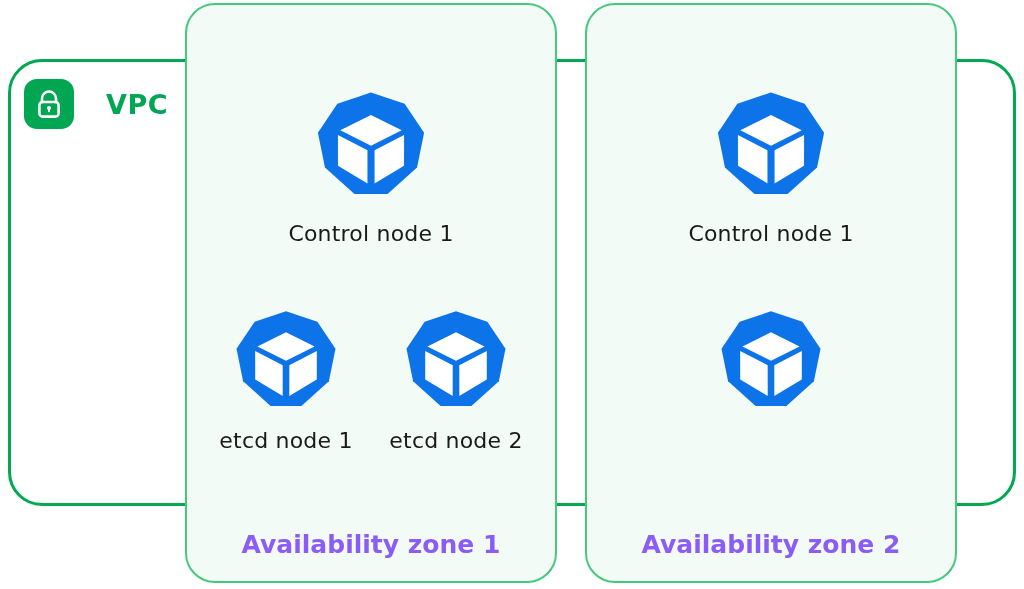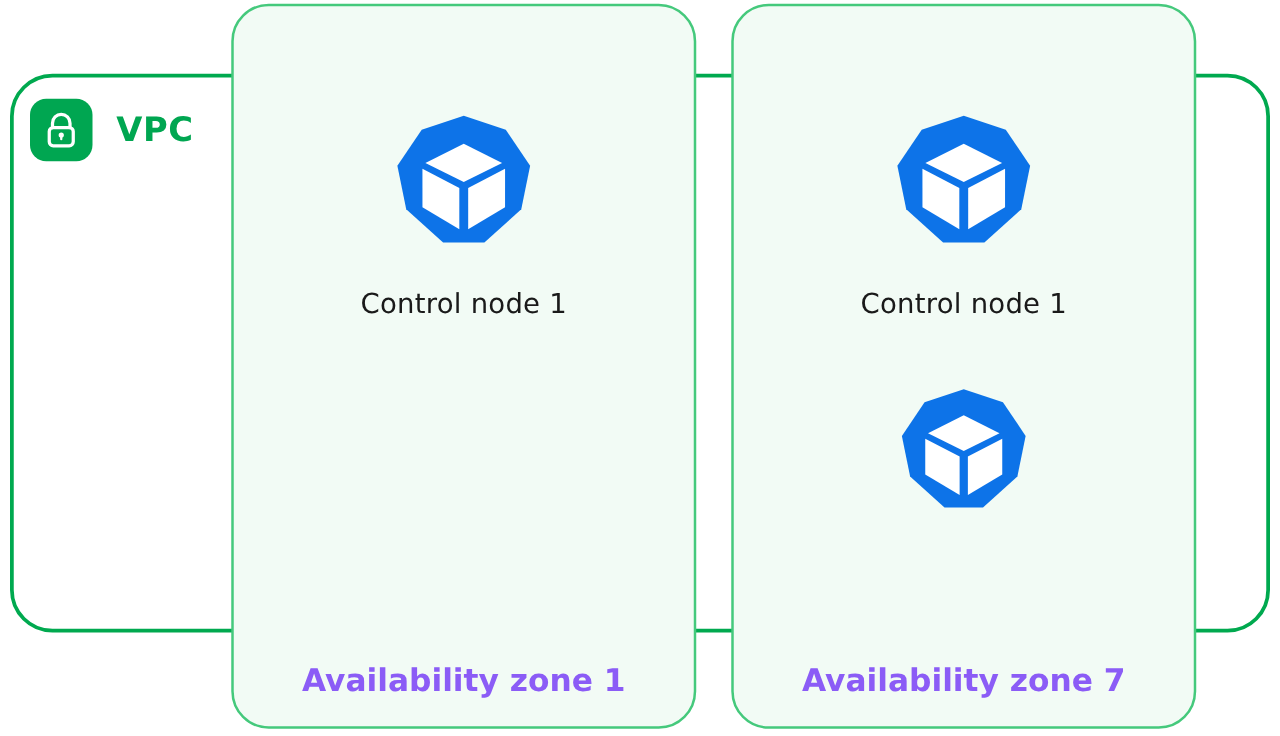--- a/index.html
+++ b/index.html
@@ -31,21 +31,21 @@
     box-sizing: border-box;
     background: transparent;
     z-index: 1;
   }
   .vpc-badge {
     position: absolute;
     left: 24px;
     top: 79px;
     display: flex;
     align-items: center;
-    gap: 19px;
+    gap: 32px;
     z-index: 4;
   }
   .vpc-icon {
     width: 50px;
     height: 50px;
     border-radius: 13px;
     background: #00A651;
     display: flex;
     align-items: center;
     justify-content: center;
@@ -105,21 +105,21 @@
     display: flex;
     flex-direction: column;
     align-items: center;
     width: 170px;
   }
   .node-icon { display: block; }
   .node-icon.big   { width: 118px; height: 118px; }
   .node-icon.small { width: 110px; height: 110px; }
 
   .node-label {
-    margin-top: 24px;
+    margin-top: 14px;
     font-size: 22px;
     color: #1a1a1a;
     text-align: center;
     white-space: nowrap;
     letter-spacing: 0.2px;
   }
   .node-label.tight { margin-top: 10px; }
 </style>
 </head>
 <body>
@@ -147,20 +147,40 @@
         <svg class="node-icon big" viewBox="0 0 100 100">
           <path d="M50 3 L78.5 12.5 L95 37 L89 66.5 L64 89 L36 89 L11 66.5 L5 37 L21.5 12.5 Z" fill="#0d73e8"></path>
           <path d="M50 22 L76 35 L50 48 L24 35 Z" fill="#ffffff"></path>
           <path d="M22 39 L47 52 L47 80 L22 65 Z" fill="#ffffff"></path>
           <path d="M78 39 L53 52 L53 80 L78 65 Z" fill="#ffffff"></path>
         </svg>
         <div class="node-label">Control node 1</div>
       </div>
     </div>
 
+    <div class="node-row row-bottom">
+      <div class="node">
+        <svg class="node-icon small" viewBox="0 0 100 100">
+          <path d="M50 3 L78.5 12.5 L95 37 L89 66.5 L64 89 L36 89 L11 66.5 L5 37 L21.5 12.5 Z" fill="#0d73e8"></path>
+          <path d="M50 22 L76 35 L50 48 L24 35 Z" fill="#ffffff"></path>
+          <path d="M22 39 L47 52 L47 80 L22 65 Z" fill="#ffffff"></path>
+          <path d="M78 39 L53 52 L53 80 L78 65 Z" fill="#ffffff"></path>
+        </svg>
+        <div class="node-label tight">etcd node 1</div>
+      </div>
+      <div class="node">
+        <svg class="node-icon small" viewBox="0 0 100 100">
+          <path d="M50 3 L78.5 12.5 L95 37 L89 66.5 L64 89 L36 89 L11 66.5 L5 37 L21.5 12.5 Z" fill="#0d73e8"></path>
+          <path d="M50 22 L76 35 L50 48 L24 35 Z" fill="#ffffff"></path>
+          <path d="M22 39 L47 52 L47 80 L22 65 Z" fill="#ffffff"></path>
+          <path d="M78 39 L53 52 L53 80 L78 65 Z" fill="#ffffff"></path>
+        </svg>
+        <div class="node-label tight">etcd node 2</div>
+      </div>
+    </div>
 
     <div class="zone-title">Availability zone 1</div>
   </div>
 
   <div class="zone zone-2">
 
     <div class="node-row row-top">
       <div class="node">
         <svg class="node-icon big" viewBox="0 0 100 100">
           <path d="M50 3 L78.5 12.5 L95 37 L89 66.5 L64 89 L36 89 L11 66.5 L5 37 L21.5 12.5 Z" fill="#0d73e8"></path>
@@ -176,16 +196,16 @@
       <div class="node">
         <svg class="node-icon small" viewBox="0 0 100 100">
           <path d="M50 3 L78.5 12.5 L95 37 L89 66.5 L64 89 L36 89 L11 66.5 L5 37 L21.5 12.5 Z" fill="#0d73e8"></path>
           <path d="M50 22 L76 35 L50 48 L24 35 Z" fill="#ffffff"></path>
           <path d="M22 39 L47 52 L47 80 L22 65 Z" fill="#ffffff"></path>
           <path d="M78 39 L53 52 L53 80 L78 65 Z" fill="#ffffff"></path>
         </svg>
       </div>
     </div>
 
-    <div class="zone-title">Availability zone 7</div>
+    <div class="zone-title">Availability zone 2</div>
   </div>
 
 </div>
 
 </body></html>

